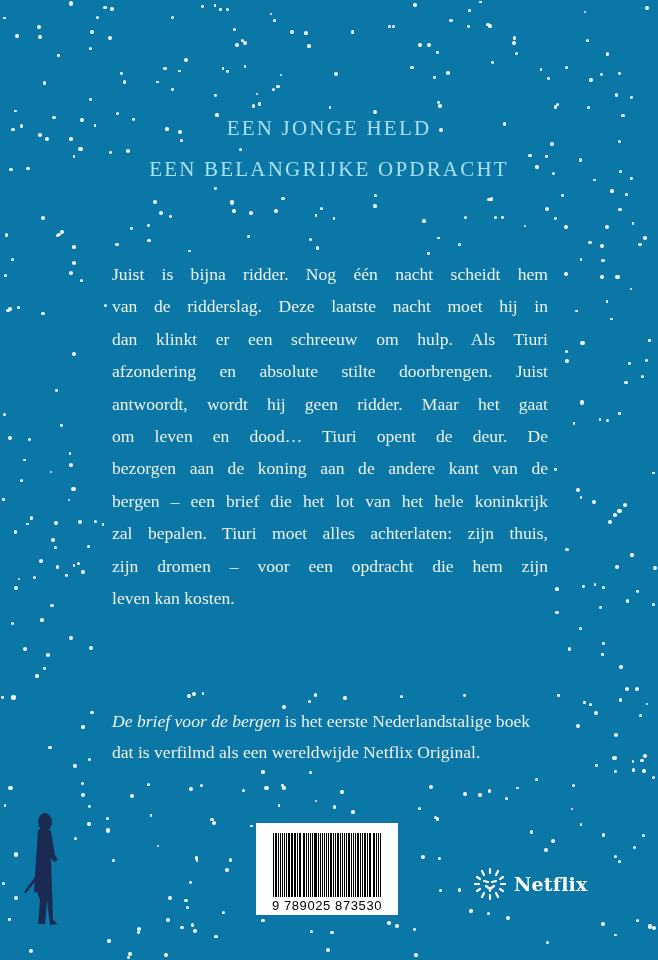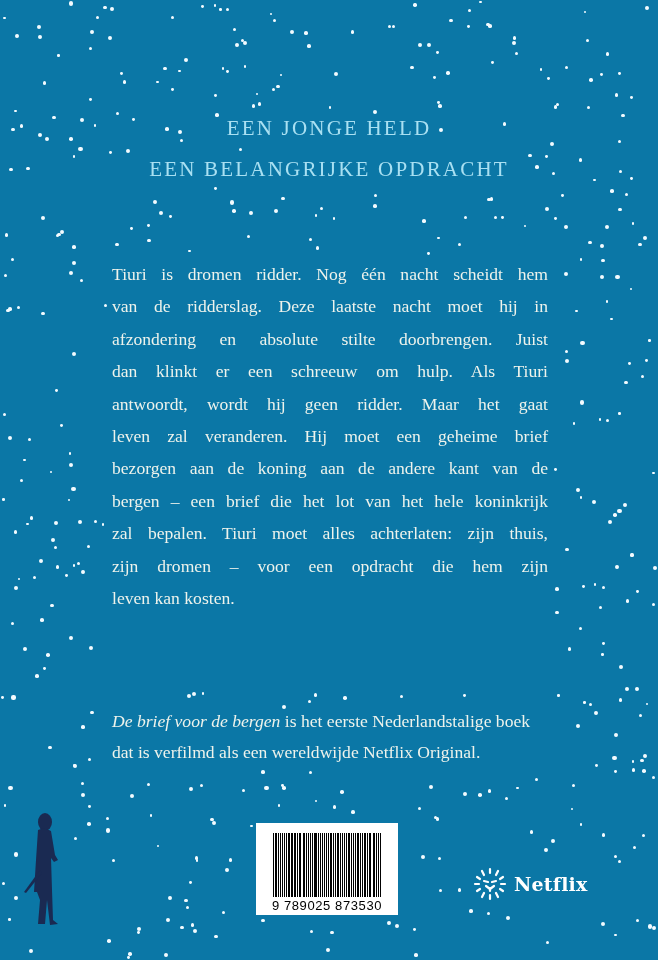--- a/index.html
+++ b/index.html
@@ -446,26 +446,26 @@
       <div class="star" style="width: 2.52109px; height: 2.52109px; left: 49.835px; top: 470.801px;"></div>
       <div class="star" style="width: 3.02709px; height: 3.02709px; left: 273.219px; top: 18.7126px;"></div>
       <div class="star" style="width: 3.18232px; height: 3.18232px; left: 487.461px; top: 198.088px;"></div>
       <div class="star" style="width: 3.79562px; height: 3.79562px; left: 615.321px; top: 565.225px;"></div>
     </div>
 
   <div class="tagline" style="top:116px;"><span>EEN JONGE HELD</span></div>
   <div class="tagline" style="top:157px;"><span>EEN BELANGRIJKE OPDRACHT</span></div>
 
   <div id="blurb">
-    <span class="line">Tiuri is dromen ridder. Nog één nacht scheidt hem</span>
+    <span class="line">Juist is bijna ridder. Nog één nacht scheidt hem</span>
     <span class="line">van de ridderslag. Deze laatste nacht moet hij in</span>
+    <span class="line">dan klinkt er een schreeuw om hulp. Als Tiuri</span>
     <span class="line">afzondering en absolute stilte doorbrengen. Juist</span>
-    <span class="line">dan klinkt er een schreeuw om hulp. Als Tiuri</span>
     <span class="line">antwoordt, wordt hij geen ridder. Maar het gaat</span>
-    <span class="line">leven zal veranderen. Hij moet een geheime brief</span>
+    <span class="line">om leven en dood… Tiuri opent de deur. De</span>
     <span class="line">bezorgen aan de koning aan de andere kant van de</span>
     <span class="line">bergen – een brief die het lot van het hele koninkrijk</span>
     <span class="line">zal bepalen. Tiuri moet alles achterlaten: zijn thuis,</span>
     <span class="line">zijn dromen – voor een opdracht  die hem zijn</span>
     <span class="line last">leven kan kosten.</span>
   </div>
 
   <div id="note">
     <i>De brief voor de bergen</i><span> is het eerste Nederlandstalige boek</span><br>
     <span>dat is verfilmd als een wereldwijde Netflix Original.</span>

